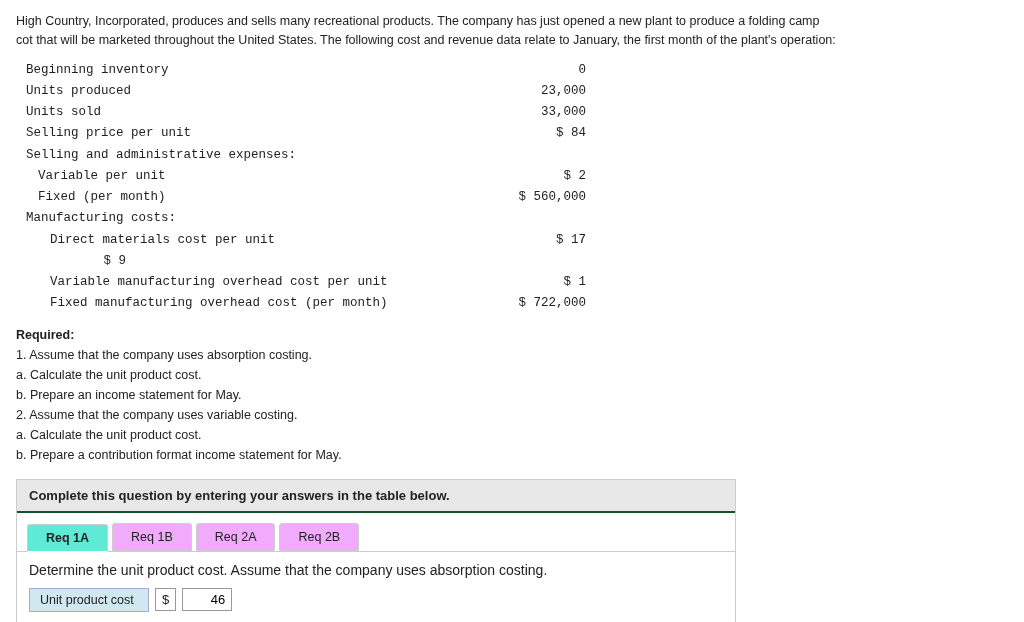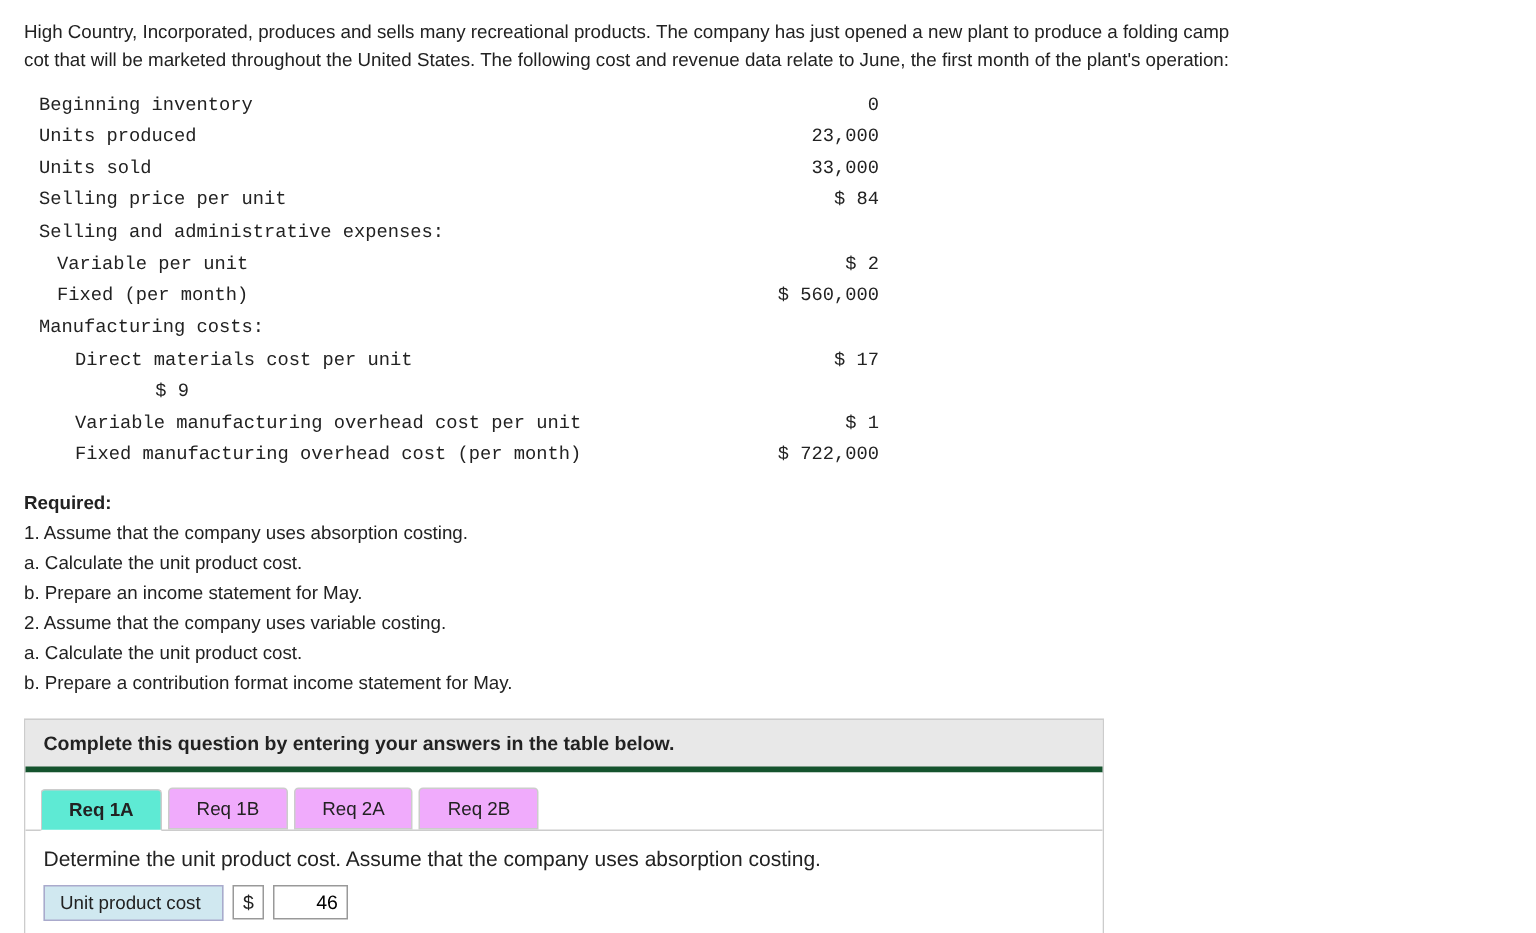--- a/index.html
+++ b/index.html
@@ -50,21 +50,21 @@
       border: 1px solid #ccc;
       background: #f5f5f5;
       max-width: 720px;
       margin-bottom: 14px;
     }
     .question-header {
       background: #e8e8e8;
       padding: 8px 12px;
       font-size: 13px;
       font-weight: bold;
-      border-bottom: 4px solid #14532d;
+      border-bottom: 2px solid #14532d;
     }
     .tabs-row {
       display: flex;
       gap: 0;
       padding: 10px 10px 0 10px;
       border-bottom: 1px solid #ccc;
       background: #fff;
     }
     .tab {
       padding: 6px 18px;
@@ -119,21 +119,21 @@
       background: #fff;
     }
     .indent1 { padding-left: 12px; }
     .indent2 { padding-left: 24px; }
   </style>
 </head>
 <body>
 
 <div class="page-content">
 
-  <p class="intro-text">High Country, Incorporated, produces and sells many recreational products. The company has just opened a new plant to produce a folding camp cot that will be marketed throughout the United States. The following cost and revenue data relate to June, the first month of the plant's operation:</p>
+  <p class="intro-text">High Country, Incorporated, produces and sells many recreational products. The company has just opened a new plant to produce a folding camp cot that will be marketed throughout the United States. The following cost and revenue data relate to January, the first month of the plant's operation:</p>
 
   <div class="data-table">
     <div class="data-row">
       <span class="data-label">Beginning inventory</span>
       <span class="data-value">0</span>
     </div>
     <div class="data-row">
       <span class="data-label">Units produced</span>
       <span class="data-value">23,000</span>
     </div>

